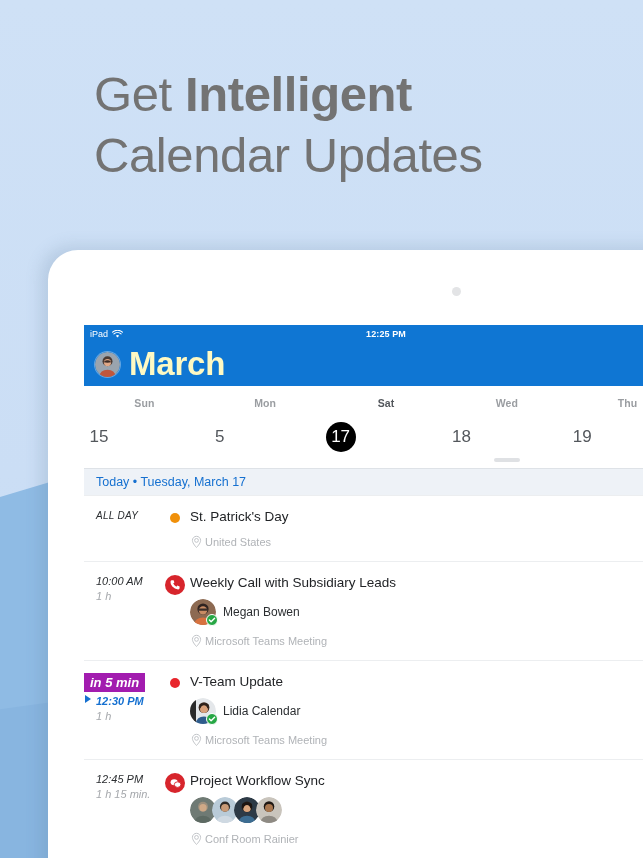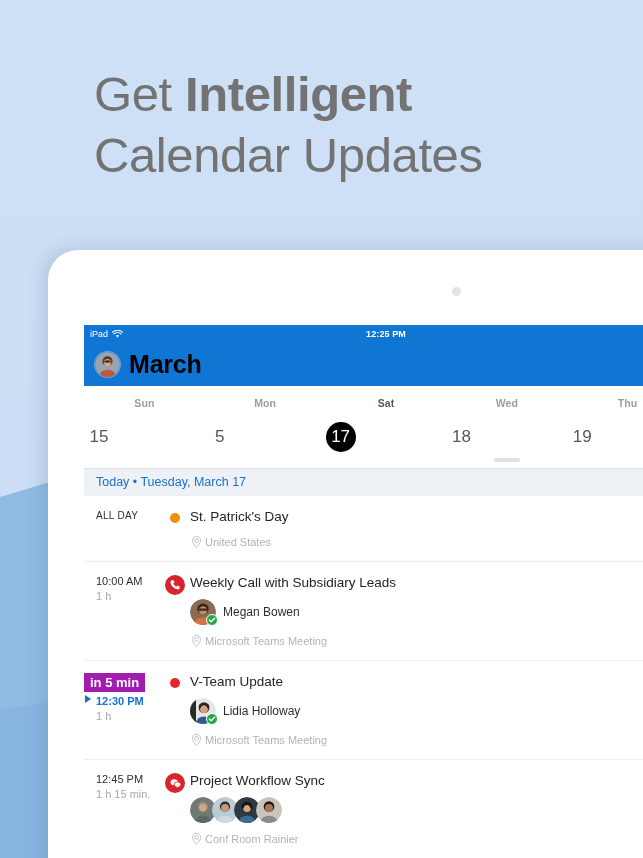--- a/index.html
+++ b/index.html
@@ -77,21 +77,21 @@
   .titlebar {
     height: 44px; background: #0f76d3;
     display: flex; align-items: center; padding-left: 11px; gap: 9px;
   }
   .avatar-sm {
     width: 25px; height: 25px; border-radius: 50%;
     overflow: hidden; flex: none;
     box-shadow: 0 0 0 1px rgba(255,255,255,0.35);
   }
   .month-title {
-    color: #000000; font-size: 25px; font-weight: 700; letter-spacing: -0.2px;
+    color: #fef9c3; font-size: 33px; font-weight: 700; letter-spacing: -0.2px;
   }
 
   
   .weekstrip {
     background: #ffffff; padding-top: 11px; padding-bottom: 6px;
     position: relative;
     box-shadow: 0 1px 0 rgba(0,0,0,0.03);
   }
   .week-row { display: flex; }
   .day-cell {
@@ -125,21 +125,21 @@
     font-size: 12.5px; padding: 6px 0 6px 12px;
     border-top: 1px solid #e6eaef;
   }
   .event {
     display: flex; padding: 12px 0 12px 0;
     border-top: 1px solid #eceef0;
     position: relative;
   }
   .event:first-of-type { border-top: none; }
   .ev-left {
-    width: 76px; flex: none; padding-left: 12px; position: relative;
+    width: 76px; flex: none; padding-left: 12px; position: relative; font-style: italic;
   }
   .ev-time { font-size: 11px; color: #2b2e31; line-height: 15px; }
   .ev-time.now { color: #1570d0; font-weight: 600; }
   .ev-dur { font-size: 11px; color: #a5a8ac; line-height: 15px; }
   .allday-label { font-size: 10px; color: #2b2e31; letter-spacing: 0.3px; line-height: 15px; }
   .soon-badge {
     display: inline-block; background: #a21caf; color: #ffffff;
     font-size: 13px; font-weight: 600; padding: 2px 6px 2px 6px;
     margin-left: -12px; margin-bottom: 2px;
   }
@@ -364,21 +364,21 @@
                     <path d="M9.4 6.6 q4.6 -2.6 9.2 0 q0.4 3.4 -1.2 4.0 q-0.5 -3.0 -3.4 -3.3 q-3.0 0.4 -3.5 3.3 q-1.5 -0.7 -1.1 -4.0z" fill="#2e211b"></path>
                     <path d="M5.4 26 q1.5 -7.4 8.6 -7.4 q7.1 0 8.6 7.4z" fill="#2f5c8c"></path>
                   </svg>
                 </span>
                 <span class="badge accept">
                   <svg width="8" height="8" viewBox="0 0 8 8">
                       <path d="M1.4 4.1 L3.1 5.8 L6.6 2.3" stroke="#ffffff" stroke-width="1.4" fill="none" stroke-linecap="round" stroke-linejoin="round"></path>
                     </svg>
                 </span>
               </span>
-              <span class="att-name">Lidia Holloway</span>
+              <span class="att-name">Lidia Calendar</span>
             </div>
           </div>
           <div class="ev-sub">
             <svg class="pin-icon" width="13" height="14" viewBox="0 0 13 14">
               <path d="M6.5 1.3c-2.3 0-4.1 1.8-4.1 4.1 0 3 4.1 7.1 4.1 7.1s4.1-4.1 4.1-7.1c0-2.3-1.8-4.1-4.1-4.1z" fill="none" stroke="#c3c6ca" stroke-width="1"></path>
               <circle cx="6.5" cy="5.4" r="1.9" fill="none" stroke="#c3c6ca" stroke-width="1"></circle>
             </svg>
             <span>Microsoft Teams Meeting</span>
           </div>
         </div>

